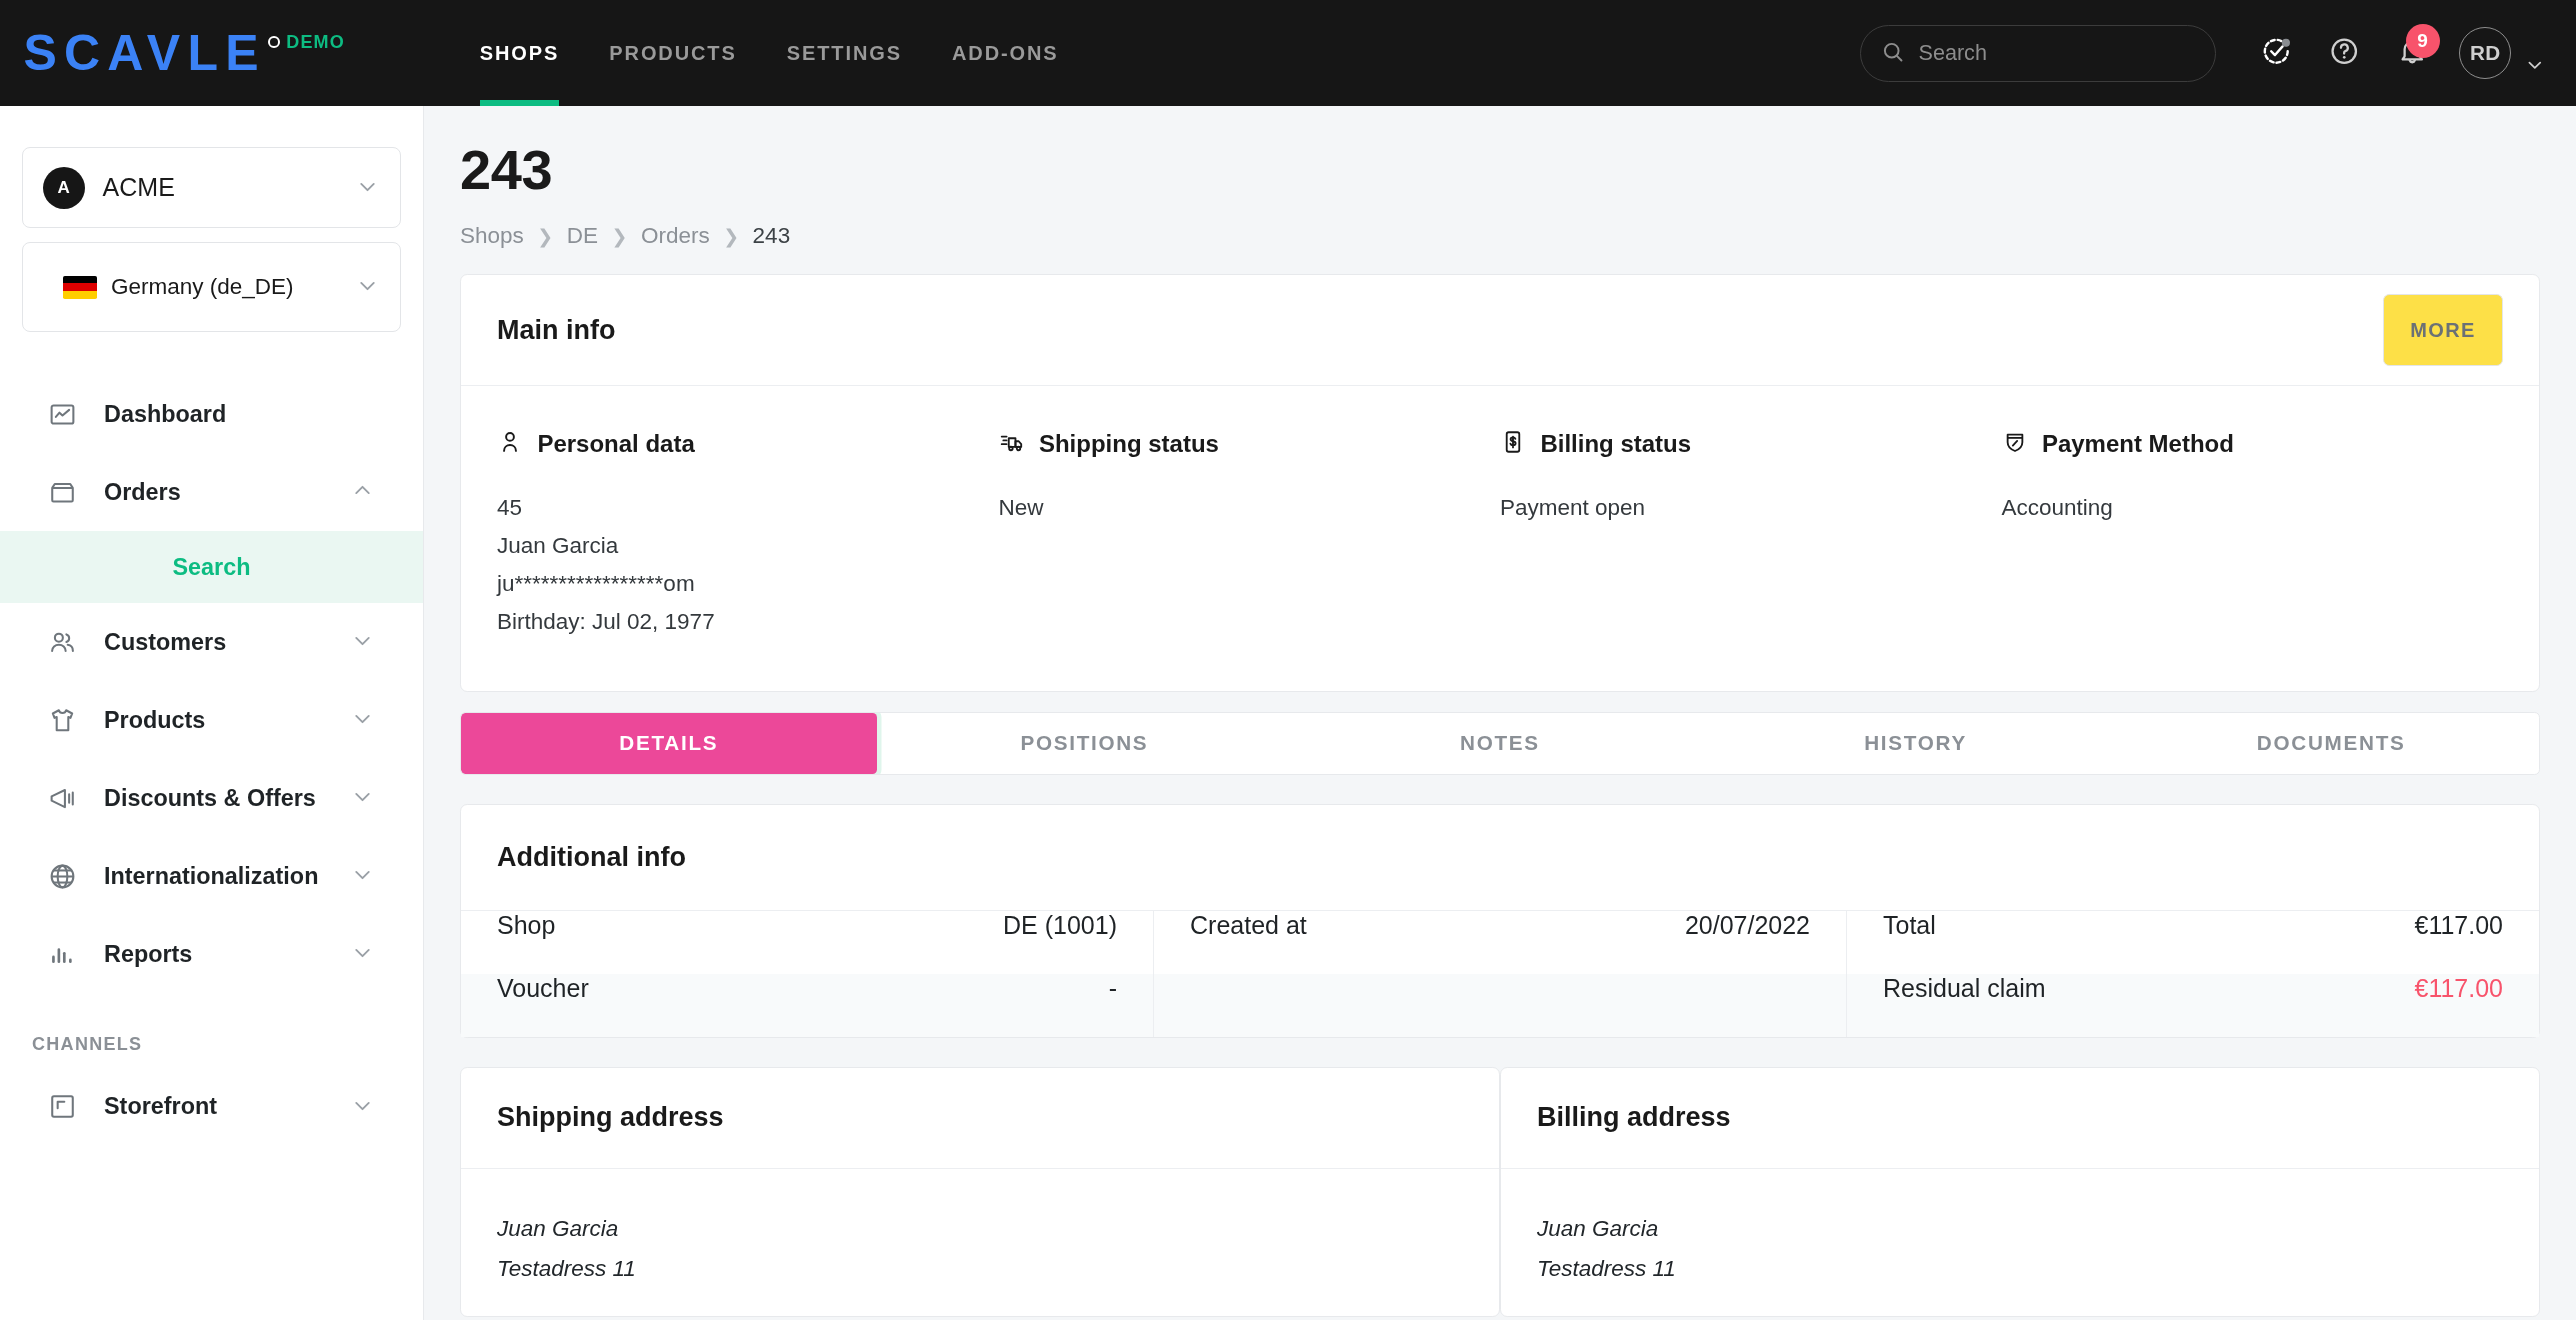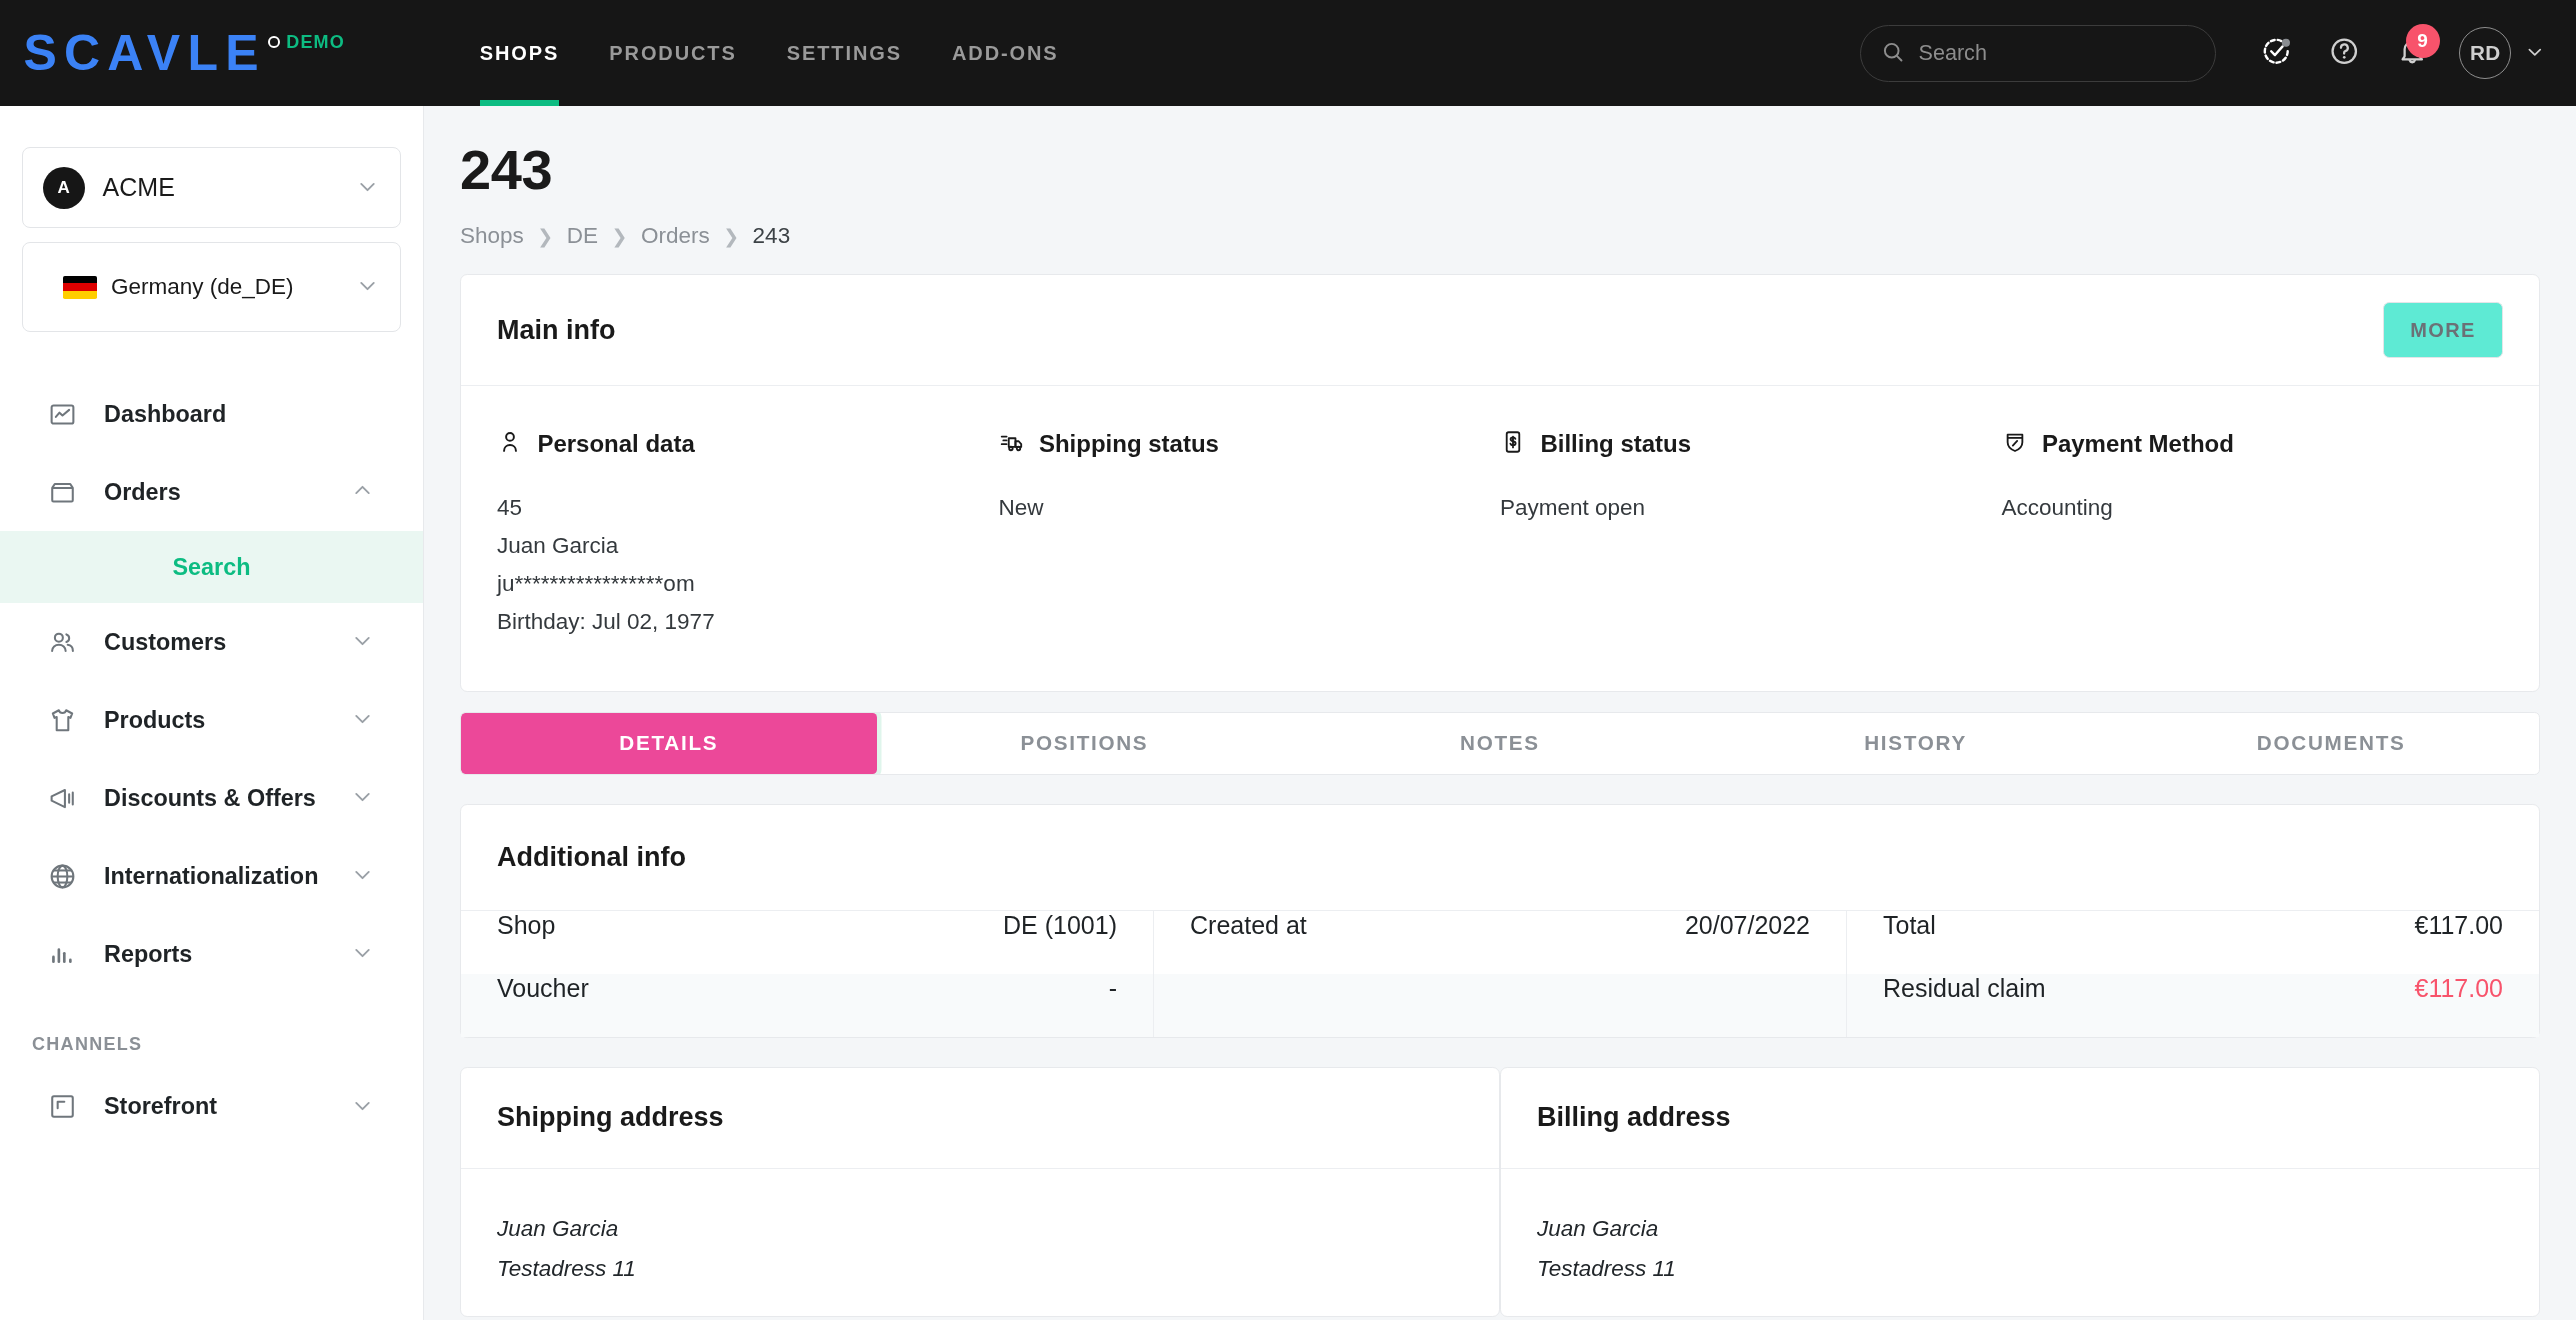--- a/index.html
+++ b/index.html
@@ -57,21 +57,21 @@
   .iconbtn {
     width: 68px; height: 68px; display: flex; align-items: center;
     justify-content: center; cursor: pointer; position: relative;
   }
   .bell-badge {
     position: absolute; top: 5.4px; right: 7.2px;
     min-width: 34px; height: 34px; border-radius: 17px;
     background: #f8536b; color: #fff; font-size: 19px; font-weight: 700;
     display: flex; align-items: center; justify-content: center;
   }
-  .avatar-wrap { display: flex; align-items: center; gap: 12.6px; margin-left: 12.6px; cursor: pointer; }
+  .avatar-wrap { display: flex; align-items: flex-end; gap: 12.6px; margin-left: 12.6px; cursor: pointer; }
   .avatar {
     width: 52px; height: 52px; border-radius: 50%;
     border: 1.8px solid #8e8e8e; color: #cfcfcf;
     font-size: 20.7px; font-weight: 700; letter-spacing: 0.4px;
     display: flex; align-items: center; justify-content: center;
   }
 
   
   .sidebar {
     position: absolute; top: 106px; left: 0;
@@ -131,22 +131,22 @@
 
   .card {
     background: #fff; border: 1.3px solid #e7e9ec; border-radius: 7.2px;
   }
   .card-head {
     height: 111px; display: flex; align-items: center;
     padding: 0 36px; border-bottom: 1.3px solid #eceef1;
   }
   .card-title { font-size: 27px; font-weight: 700; color: #1a1a1a; }
   .more-btn {
-    margin-left: auto; min-width: 120px; height: 56px;
-    border: 1.3px solid #e3e5e8; border-radius: 6.3px; background: #5eead4;
+    margin-left: auto; min-width: 120px; height: 72px;
+    border: 1.3px solid #e3e5e8; border-radius: 6.3px; background: #fde047;
     color: #6b7176; font-size: 20px; font-weight: 700; letter-spacing: 1.4px;
     display: flex; align-items: center; justify-content: center; cursor: pointer;
   }
 
   .maininfo { margin-top: 25px; }
   .info-grid { display: flex; padding: 43px 36px 50px 36px; }
   .info-col { flex: 1; }
   .info-head { display: flex; align-items: center; gap: 14.4px; }
   .info-head .t { font-size: 24px; font-weight: 700; color: #1a1a1a; }
   .info-body { margin-top: 30.5px; }

